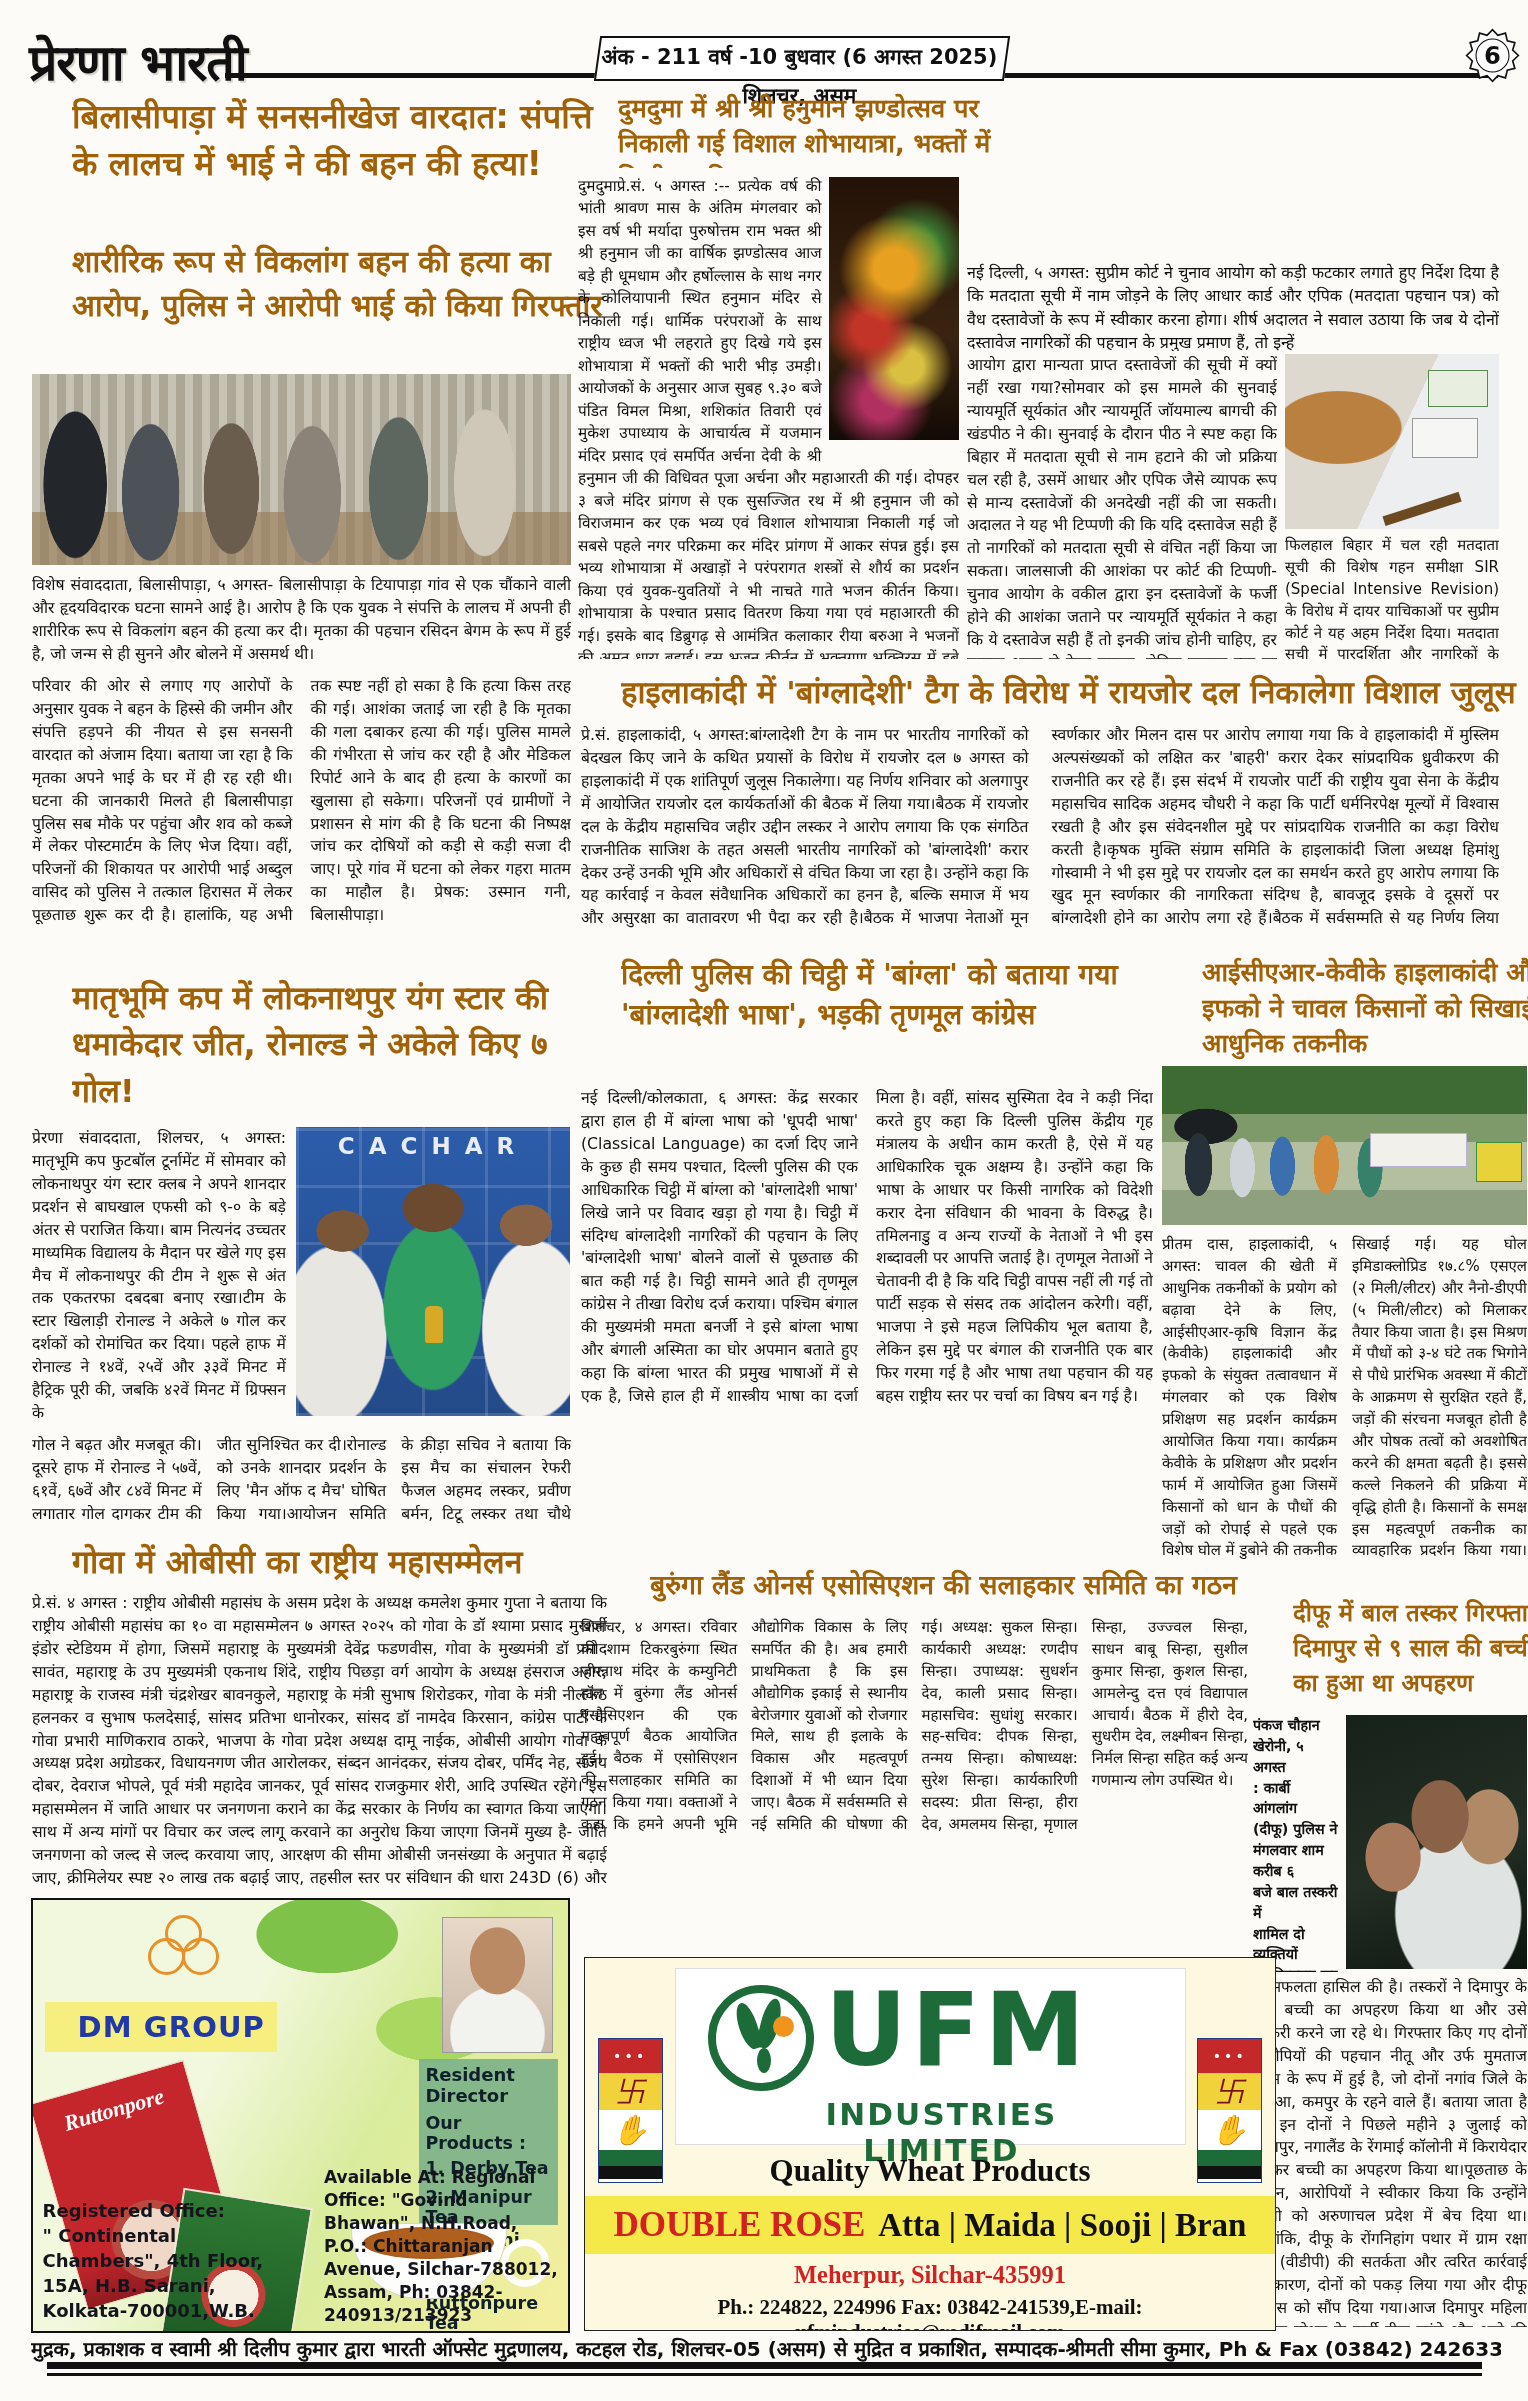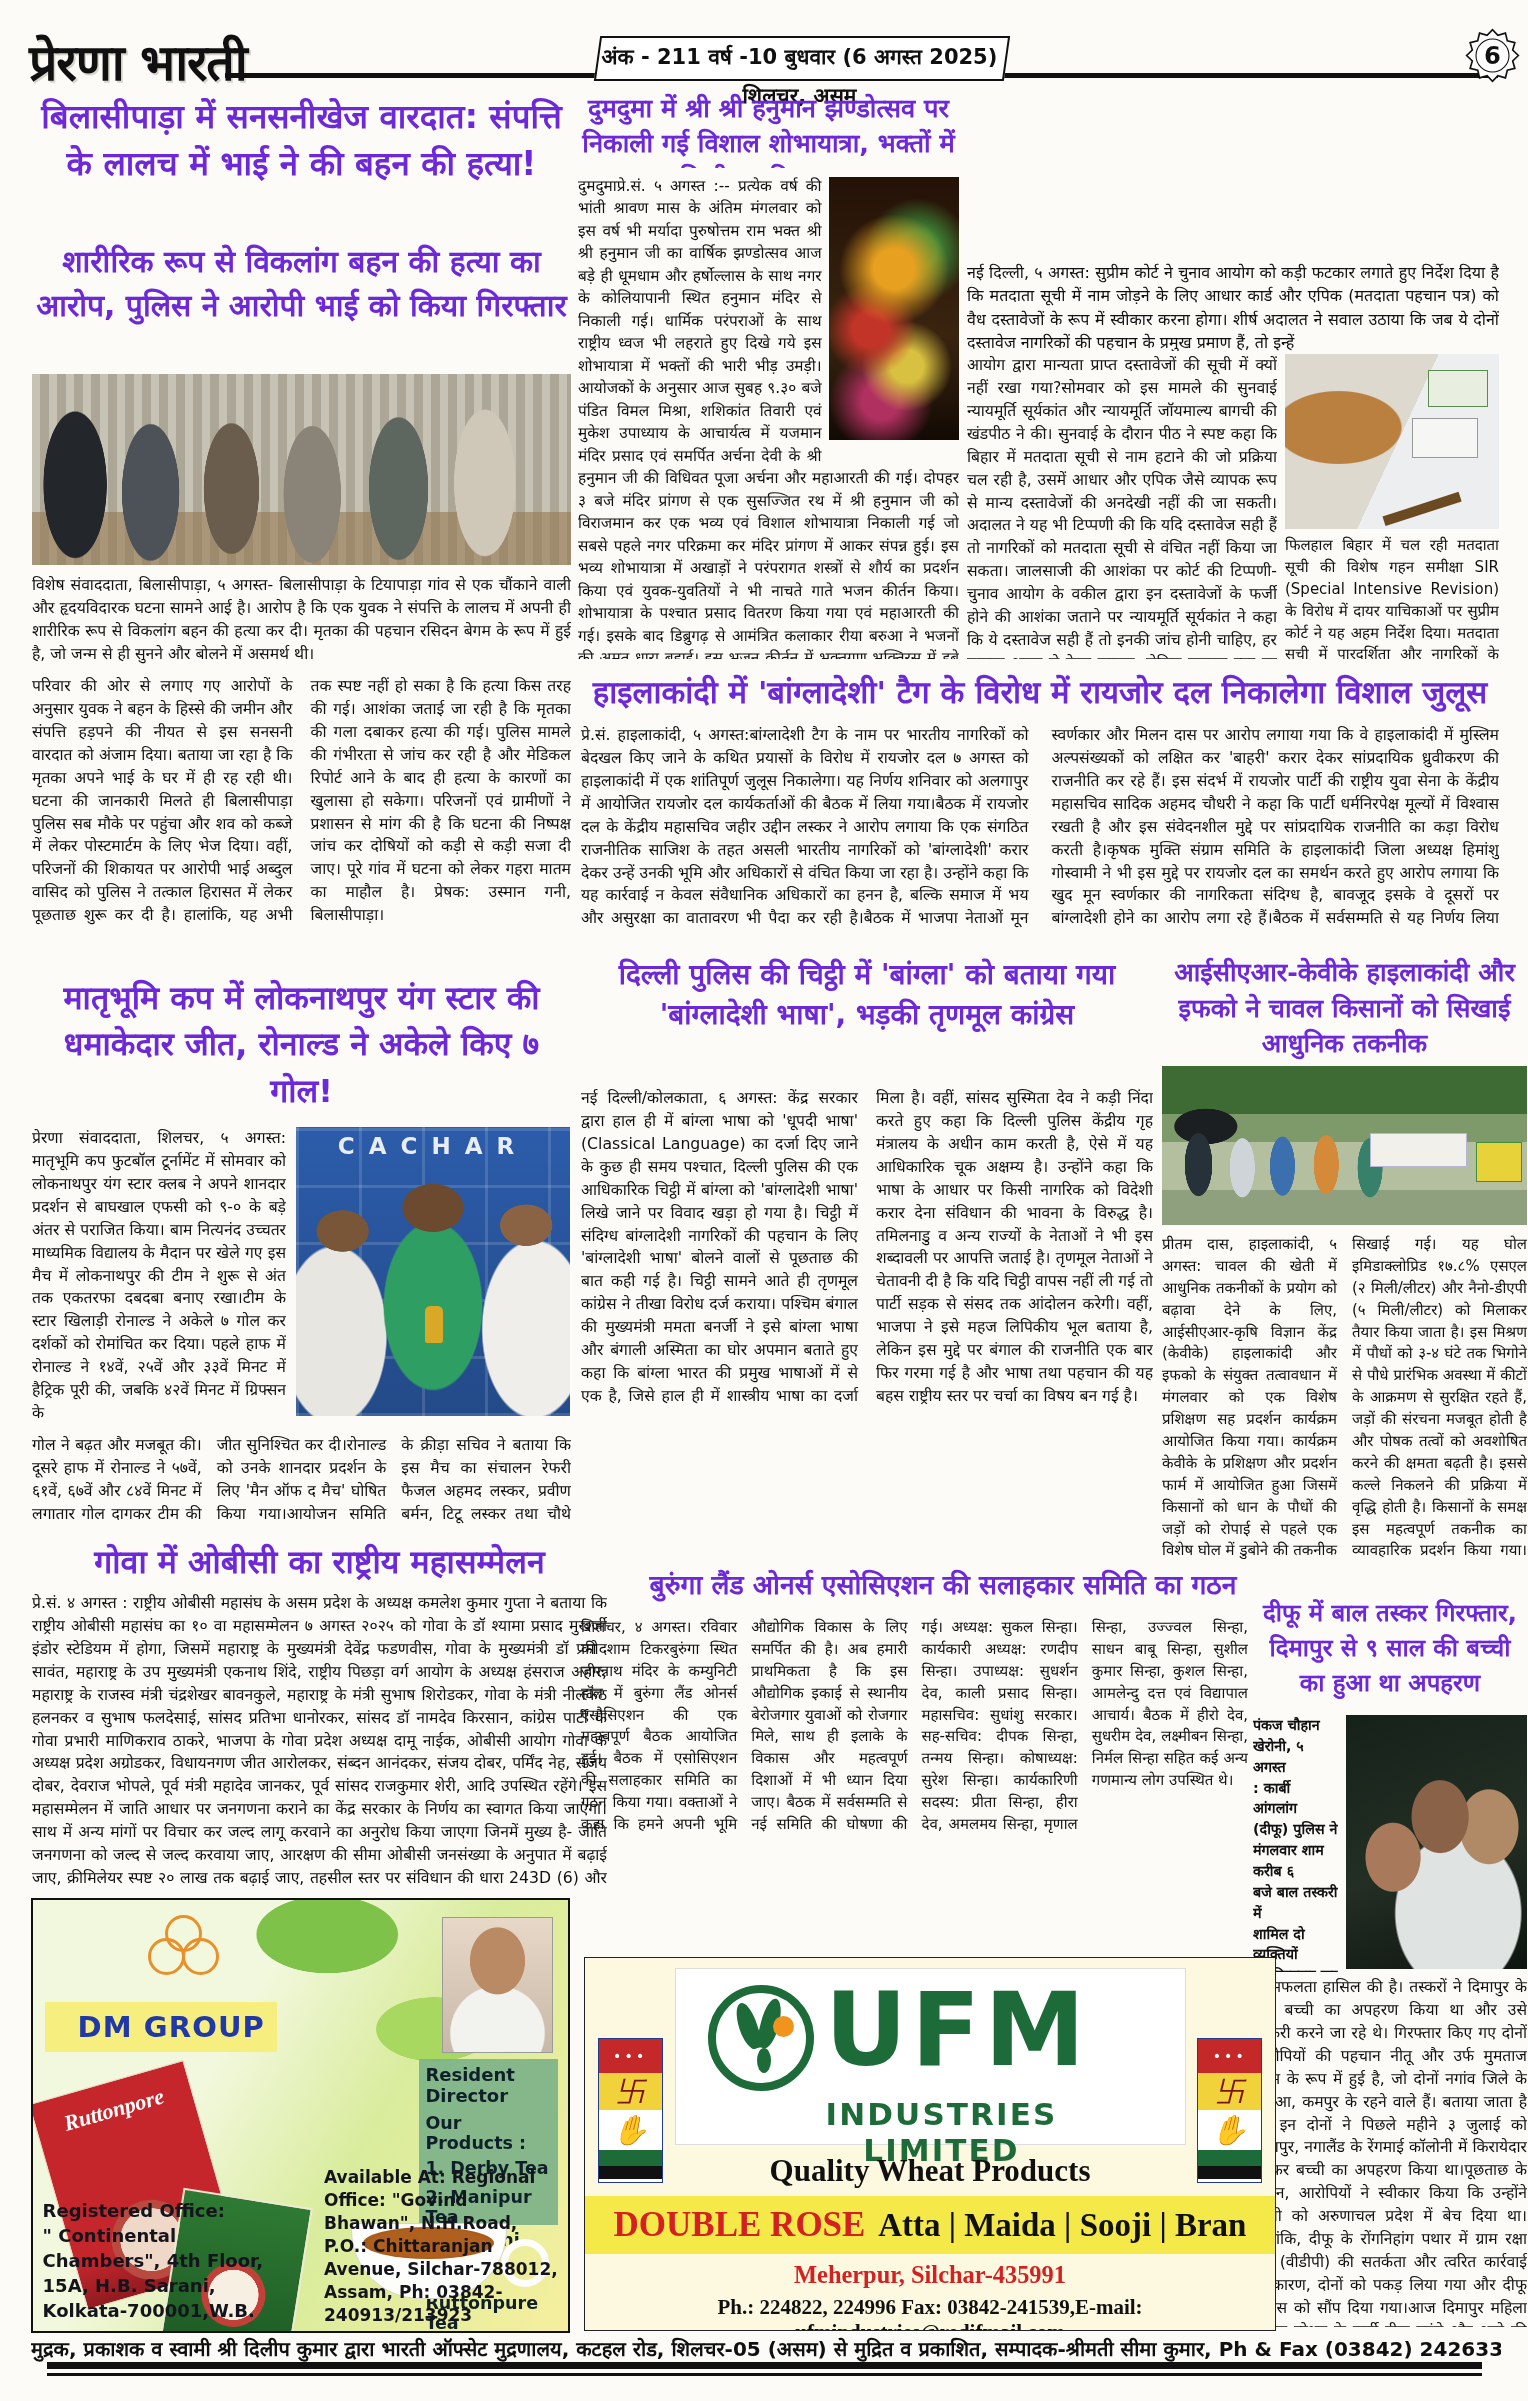--- a/index.html
+++ b/index.html
@@ -1,19 +1,19 @@
 <!DOCTYPE html>
 <html style="font-size:8.5px"><head>
 <meta charset="utf-8">
 <style>
   html,body{margin:0;padding:0;background:#e9e7e2;}
   #page{position:relative;width:1528px;height:2401px;background:#fcfbf8;
         font-family:"DejaVu Sans","Liberation Sans",sans-serif;color:#101010;overflow:hidden;}
   .abs{position:absolute;}
-  .hl{font-weight:700;text-align:center;color:#6d28d9;overflow:hidden;}
+  .hl{font-weight:700;color:#a16207;overflow:hidden;margin-left:40px;}
   .bt{font-size:15.7px;line-height:1.46;text-align:justify;overflow:hidden;}
   .c2{column-count:2;column-gap:18px;}
   .c3{column-count:3;column-gap:15px;}
   .c4{column-count:4;column-gap:14px;}
   .photo{position:absolute;overflow:hidden;background:#999;}
   .pre{white-space:pre-line;}
   .serif{font-family:"Liberation Serif","DejaVu Serif",serif;}
   .rule{position:absolute;background:#111;}
 </style>
 </head>

